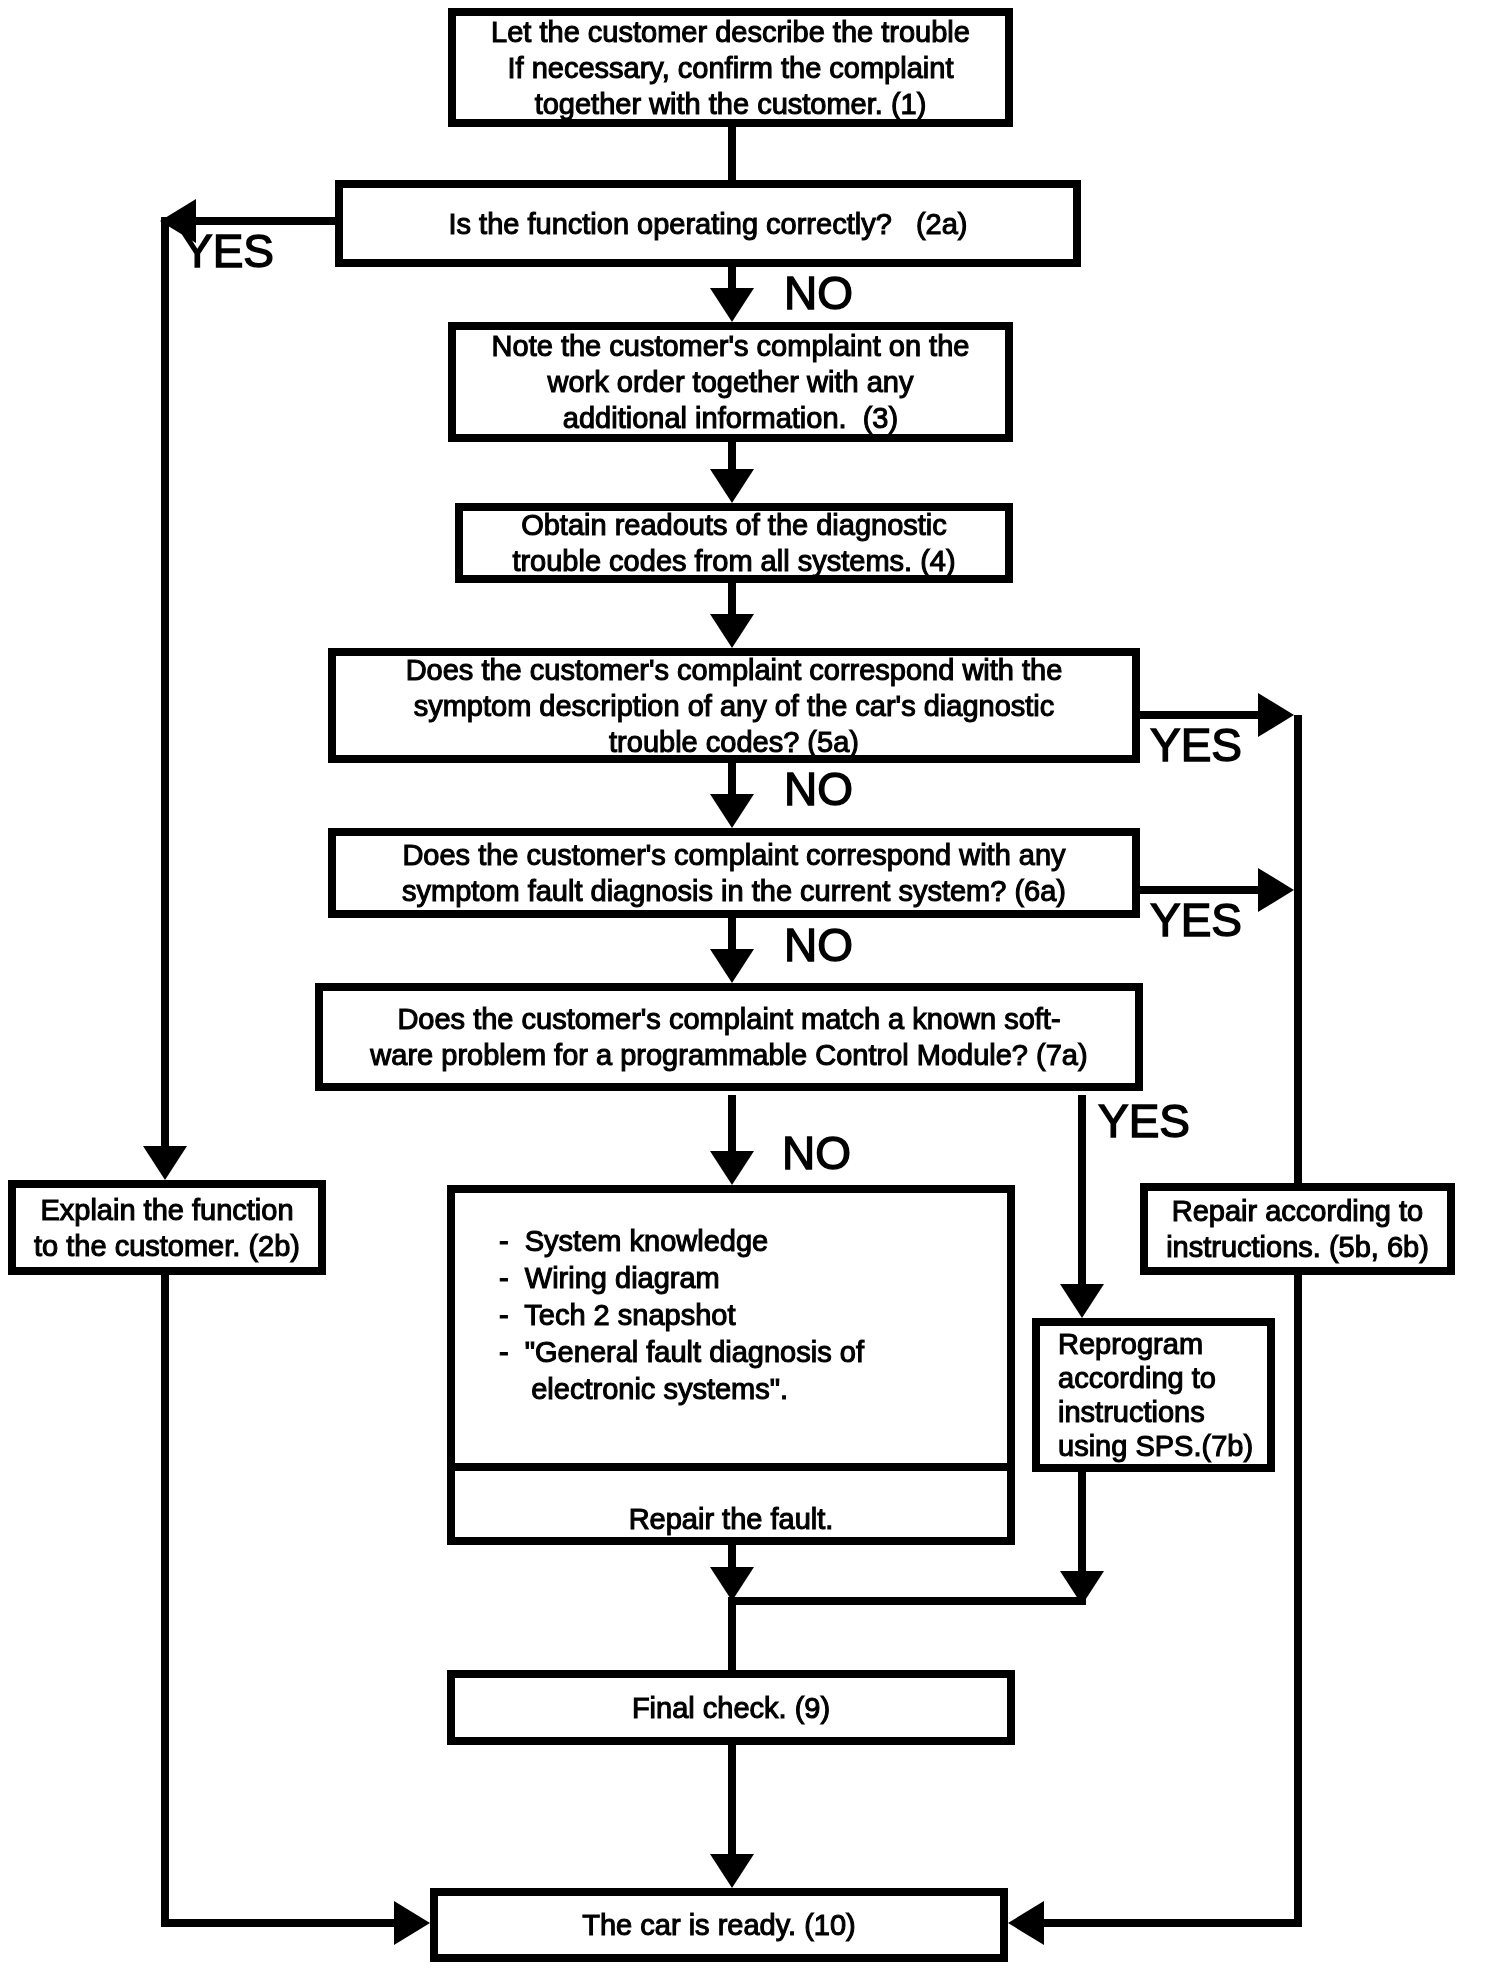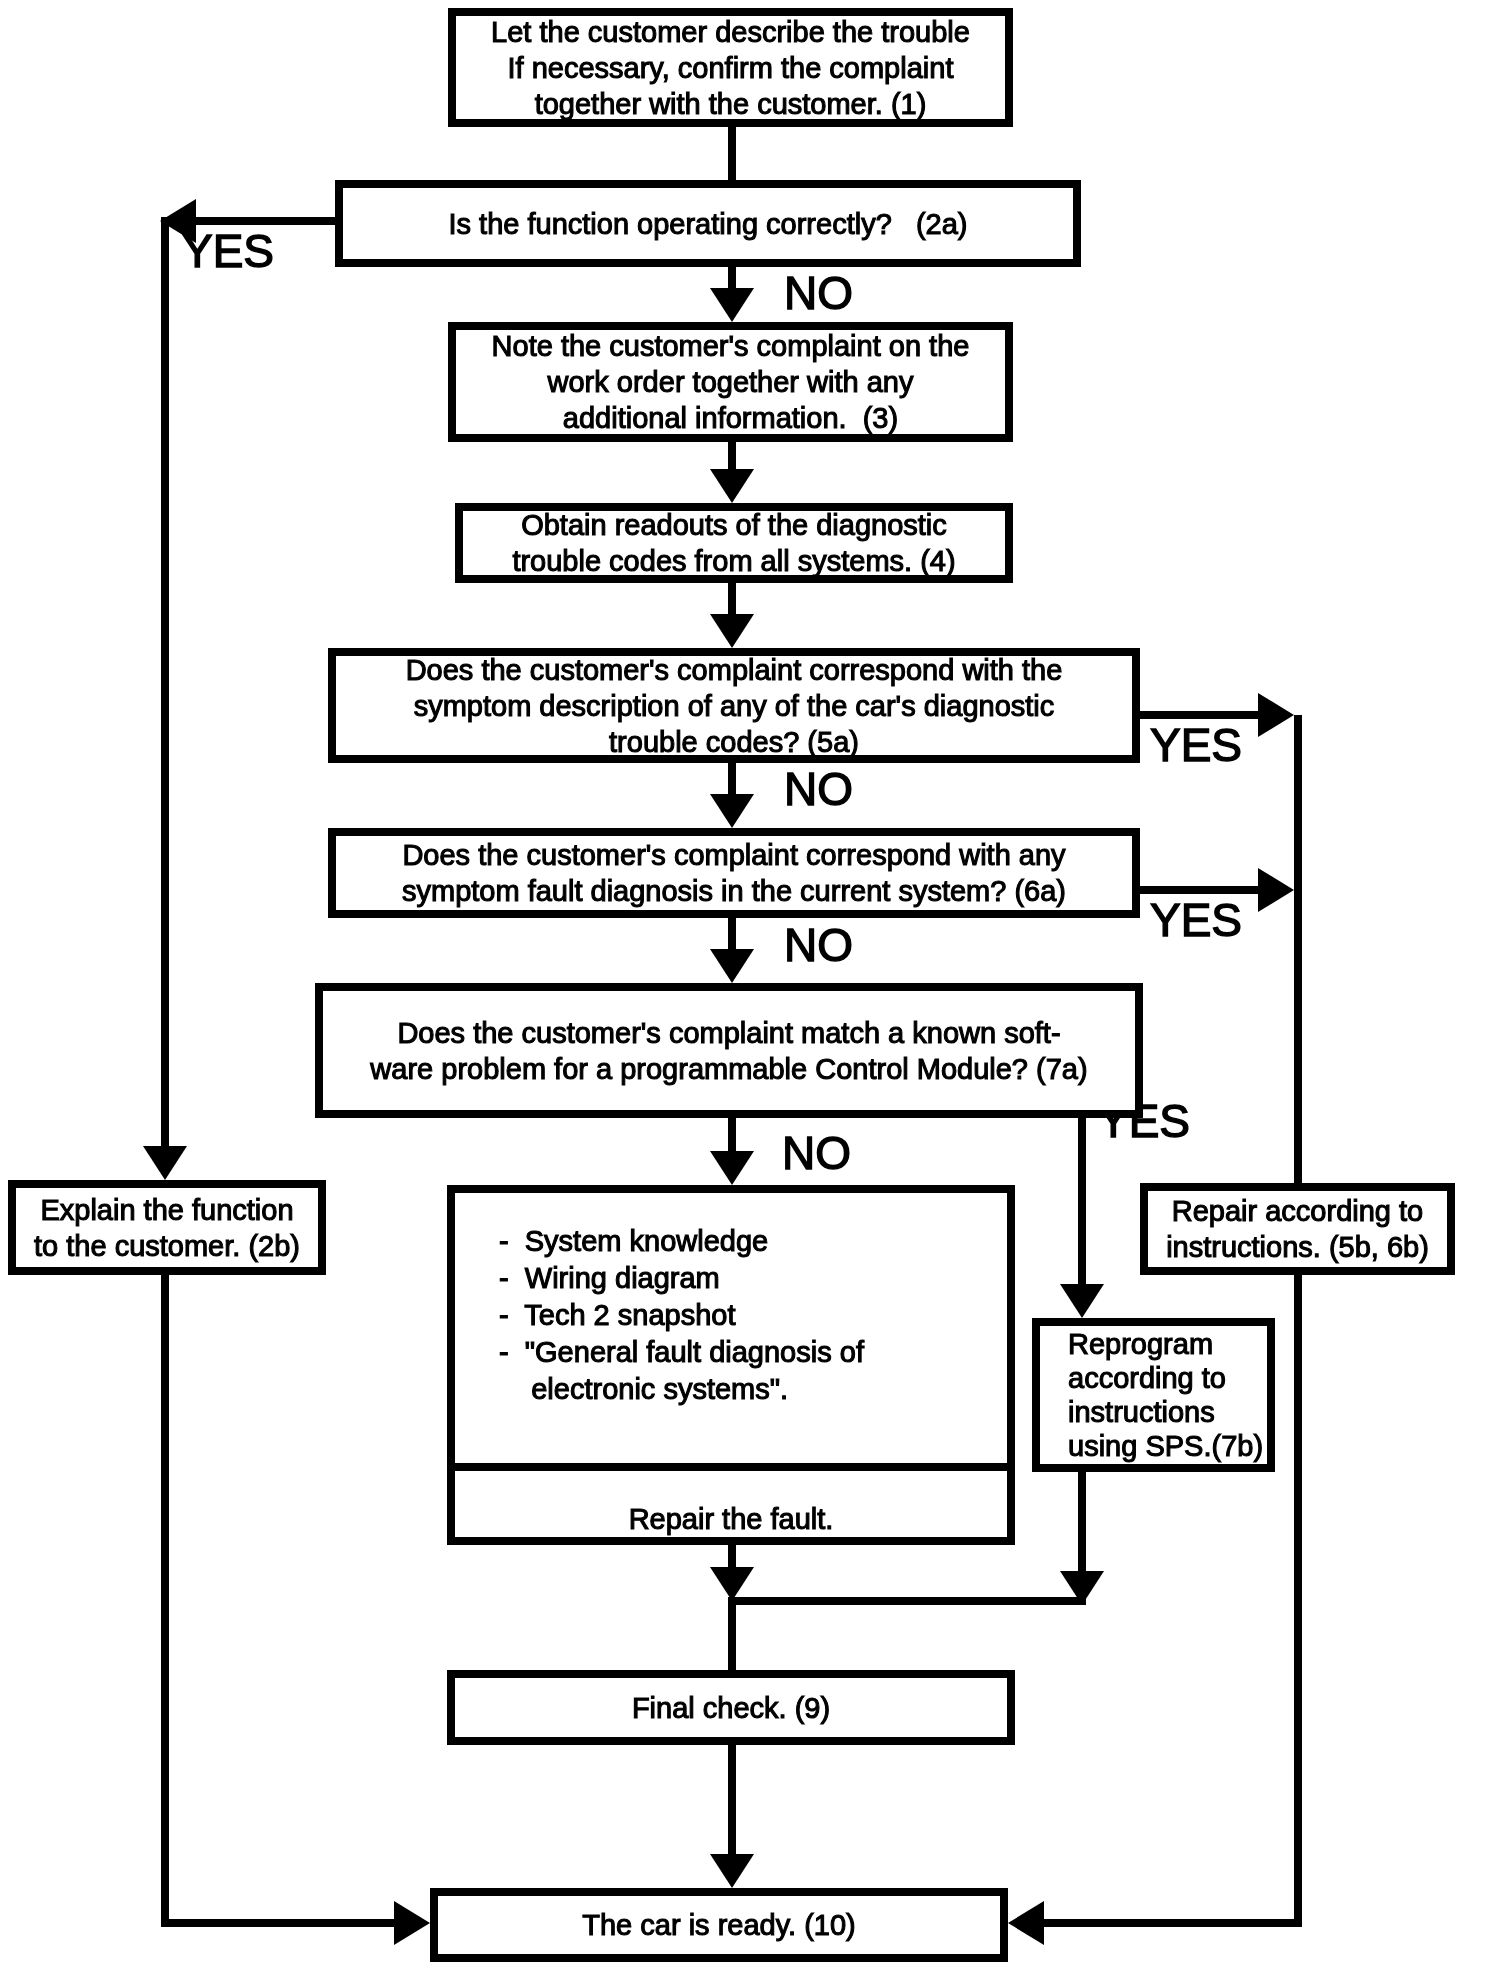--- a/index.html
+++ b/index.html
@@ -138,21 +138,21 @@
     <div class="box-text">Does the customer's complaint correspond with the
 symptom description of any of the car's diagnostic
 trouble codes? (5a)</div>
   </div>
 
   <div class="box" style="left:328px;top:828px;width:812px;height:90px">
     <div class="box-text">Does the customer's complaint correspond with any
 symptom fault diagnosis in the current system? (6a)</div>
   </div>
 
-  <div class="box" style="left:315px;top:983px;width:828px;height:135px">
+  <div class="box" style="left:315px;top:983px;width:828px;height:108px">
     <div class="box-text">Does the customer's complaint match a known soft-
 ware problem for a programmable Control Module? (7a)</div>
   </div>
 
   <div class="box diagnose-box" style="left:447px;top:1185px;width:568px;height:360px">
     <div class="diagnose-upper">
       <div class="diagnose-bullets">-  System knowledge
 -  Wiring diagram
 -  Tech 2 snapshot
 -  "General fault diagnosis of
@@ -166,21 +166,21 @@
   <div class="box" style="left:8px;top:1180px;width:318px;height:95px">
     <div class="box-text">Explain the function
 to the customer. (2b)</div>
   </div>
 
   <div class="box" style="left:1140px;top:1183px;width:315px;height:92px">
     <div class="box-text">Repair according to
 instructions. (5b, 6b)</div>
   </div>
 
-  <div class="box" style="left:1032px;top:1318px;width:243px;height:154px;justify-content:flex-start;padding-left:28px">
+  <div class="box" style="left:1032px;top:1318px;width:243px;height:154px;justify-content:flex-start;padding-left:18px">
     <div class="box-text left reprogram-text">Reprogram
 according to
 instructions
 using SPS.(7b)</div>
   </div>
 
   <div class="box" style="left:447px;top:1670px;width:568px;height:75px">
     <div class="box-text">Final check. (9)</div>
   </div>
 

